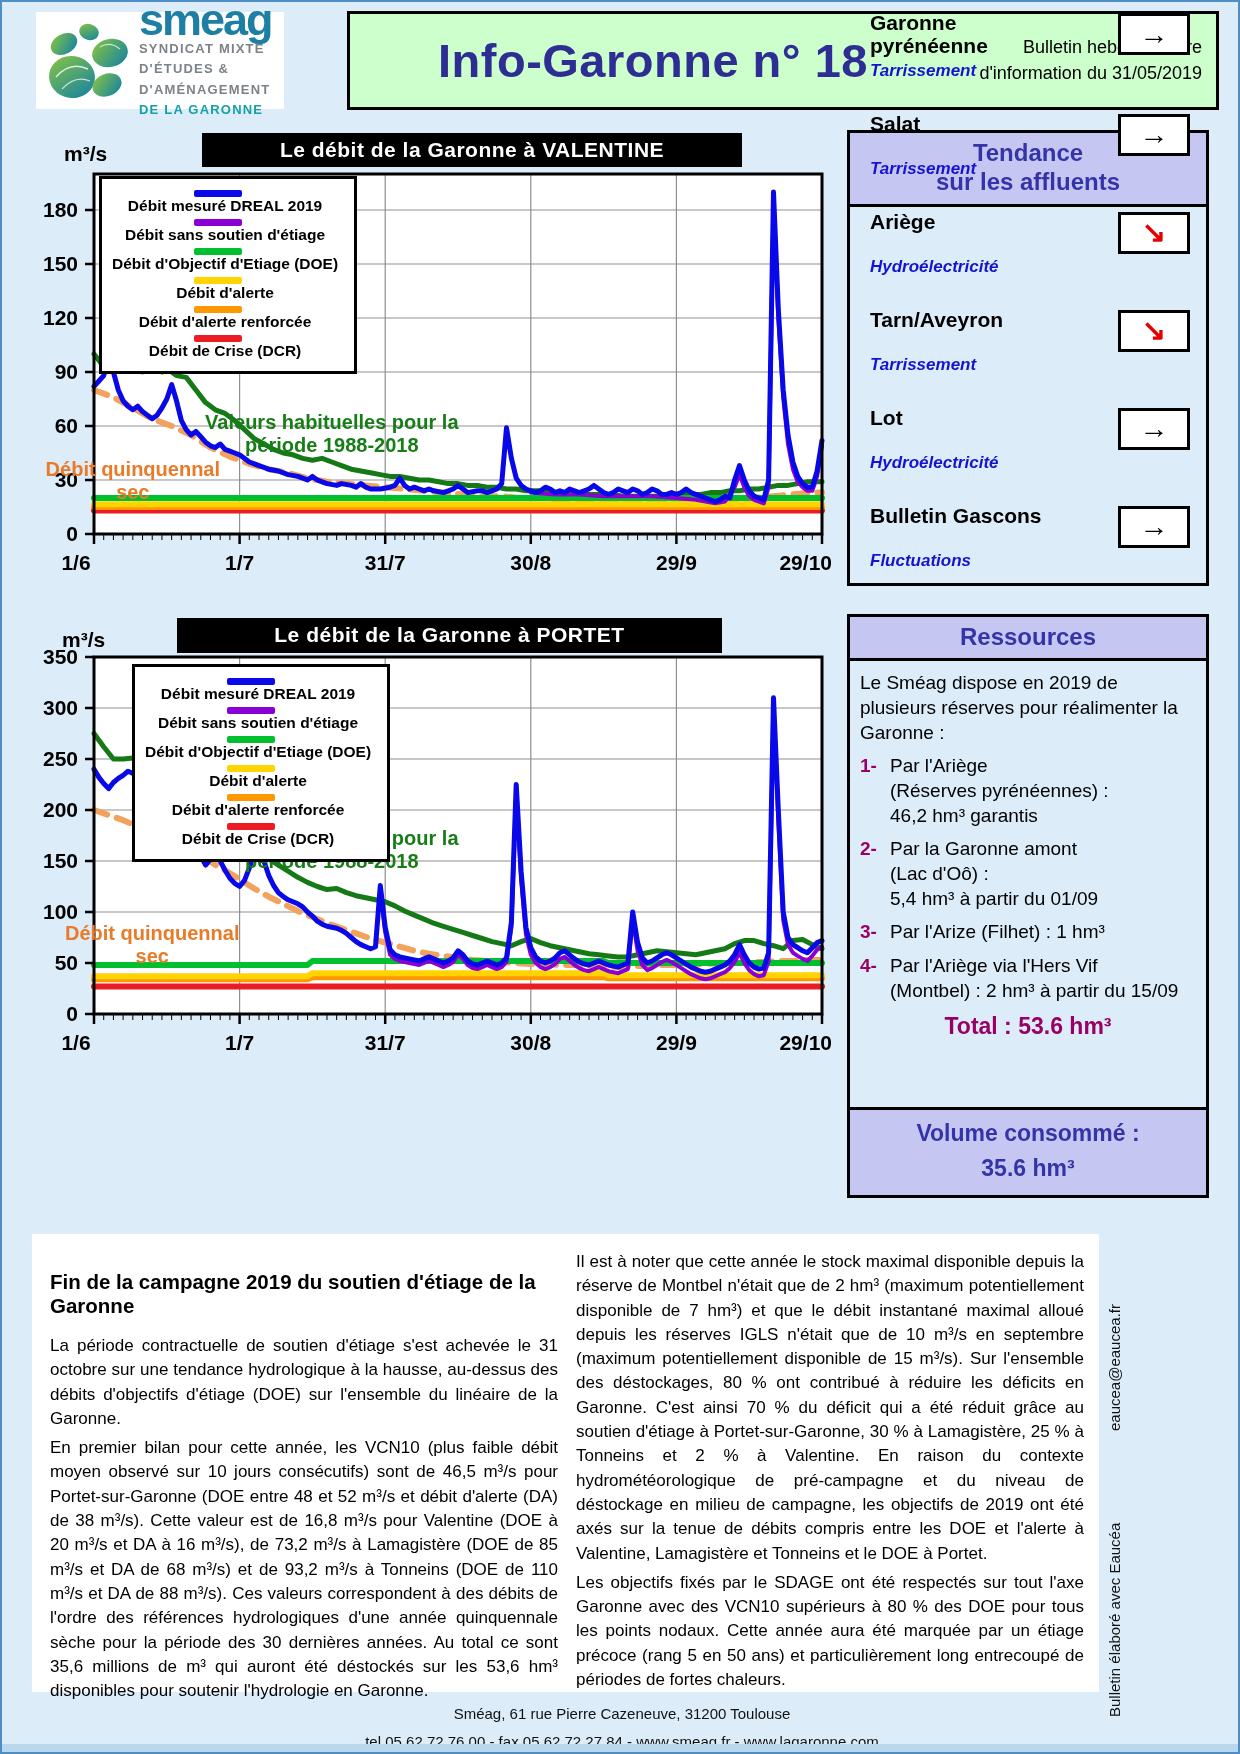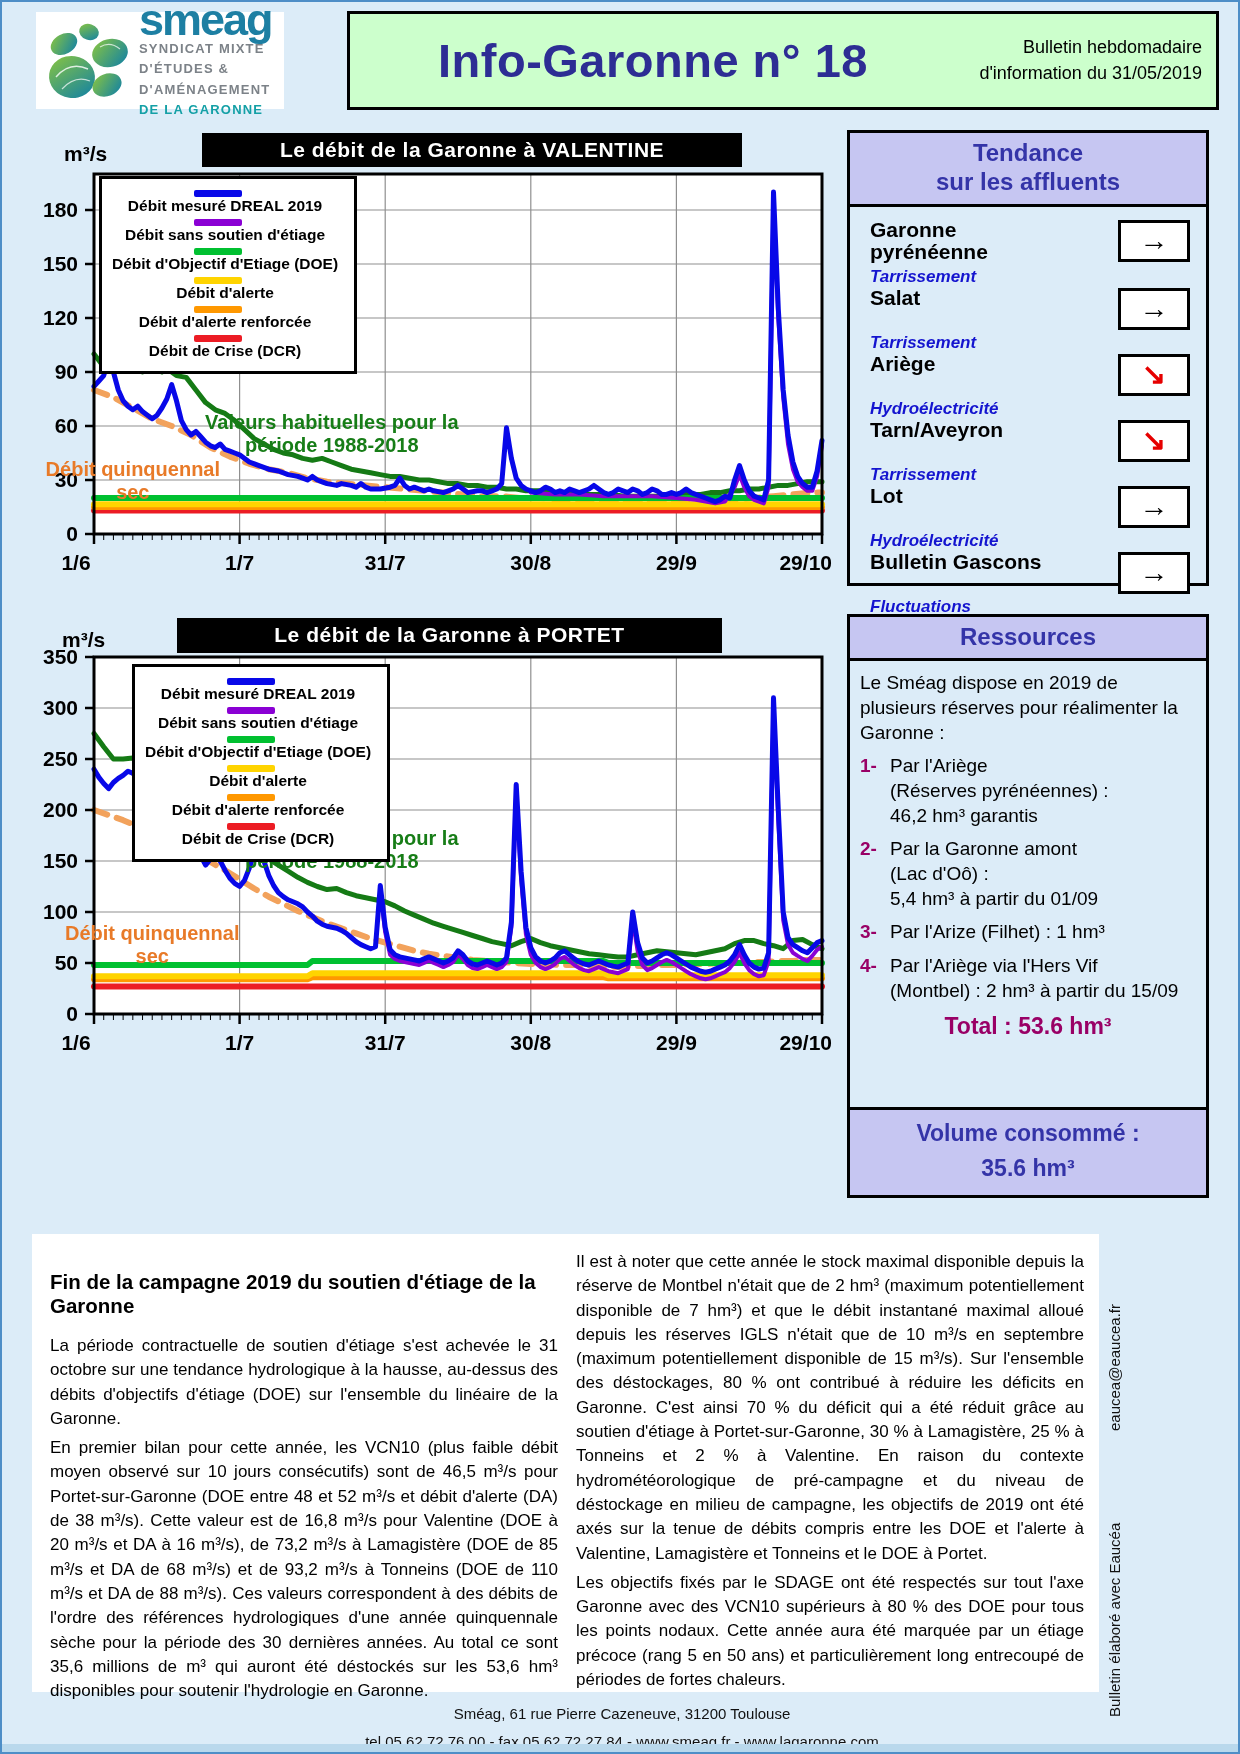--- a/index.html
+++ b/index.html
@@ -34,22 +34,22 @@
   .legend{position:absolute;background:#fff;border:3px solid #000;padding:7px 16px 7px 10px;z-index:2;}
   .legend-row{display:flex;align-items:center;margin:4px 0;flex-direction:column;}
   .legend-swatch{width:48px;height:7px;border-radius:2px;margin-right:14px;flex:none;}
   .legend-label{font-size:15.5px;font-weight:bold;color:#000;white-space:nowrap;}
   
   .panel{position:absolute;left:845px;width:362px;border:3px solid #000;background:#dcecf8;box-sizing:border-box;}
   .tendance{top:128px;height:456px;}
   .ressources{top:612px;height:584px;display:flex;flex-direction:column;}
   .panel-header{background:#c6c6f2;border-bottom:3px solid #000;text-align:center;color:#3434a8;
                 font-weight:bold;font-size:24px;line-height:1.22;padding:5px 0 7px;}
-  .t-items{display:flex;flex-direction:column;justify-content:space-between;
-           height:calc(100% - 72px);padding:12px 16px 14px 20px;box-sizing:border-box;}
+  .t-items{display:flex;flex-direction:column;justify-content:flex-end;
+           height:calc(100% - 72px);padding:12px 16px 14px 20px;box-sizing:border-box;gap:32px;}
   .t-row{display:flex;justify-content:space-between;align-items:flex-start;}
   .t-name{font-size:21px;font-weight:bold;color:#000;line-height:1.08;max-width:190px;}
   .trend-box{width:66px;height:36px;border:3px solid #000;background:#fff;display:flex;
              align-items:center;justify-content:center;flex:none;margin-top:1px;}
   .trend-glyph{font-size:29px;font-weight:bold;line-height:1;}
   .t-status{font-size:17px;font-weight:bold;font-style:italic;color:#1414cf;margin-top:3px;}
   .res-body{flex:1;padding:8px 10px 2px 10px;font-size:19px;color:#000;}
   .res-intro{margin:2px 0 9px;line-height:1.3;}
   .res-item{display:flex;margin-bottom:9px;line-height:1.3;}
   .res-num{color:#990066;font-weight:bold;width:30px;flex:none;}

